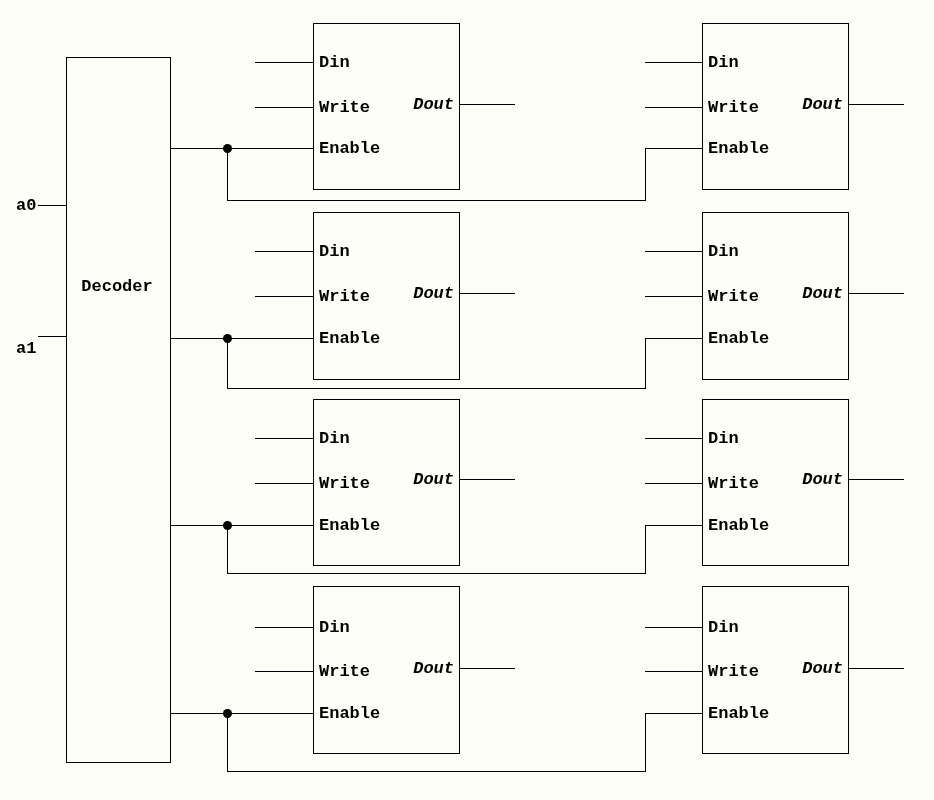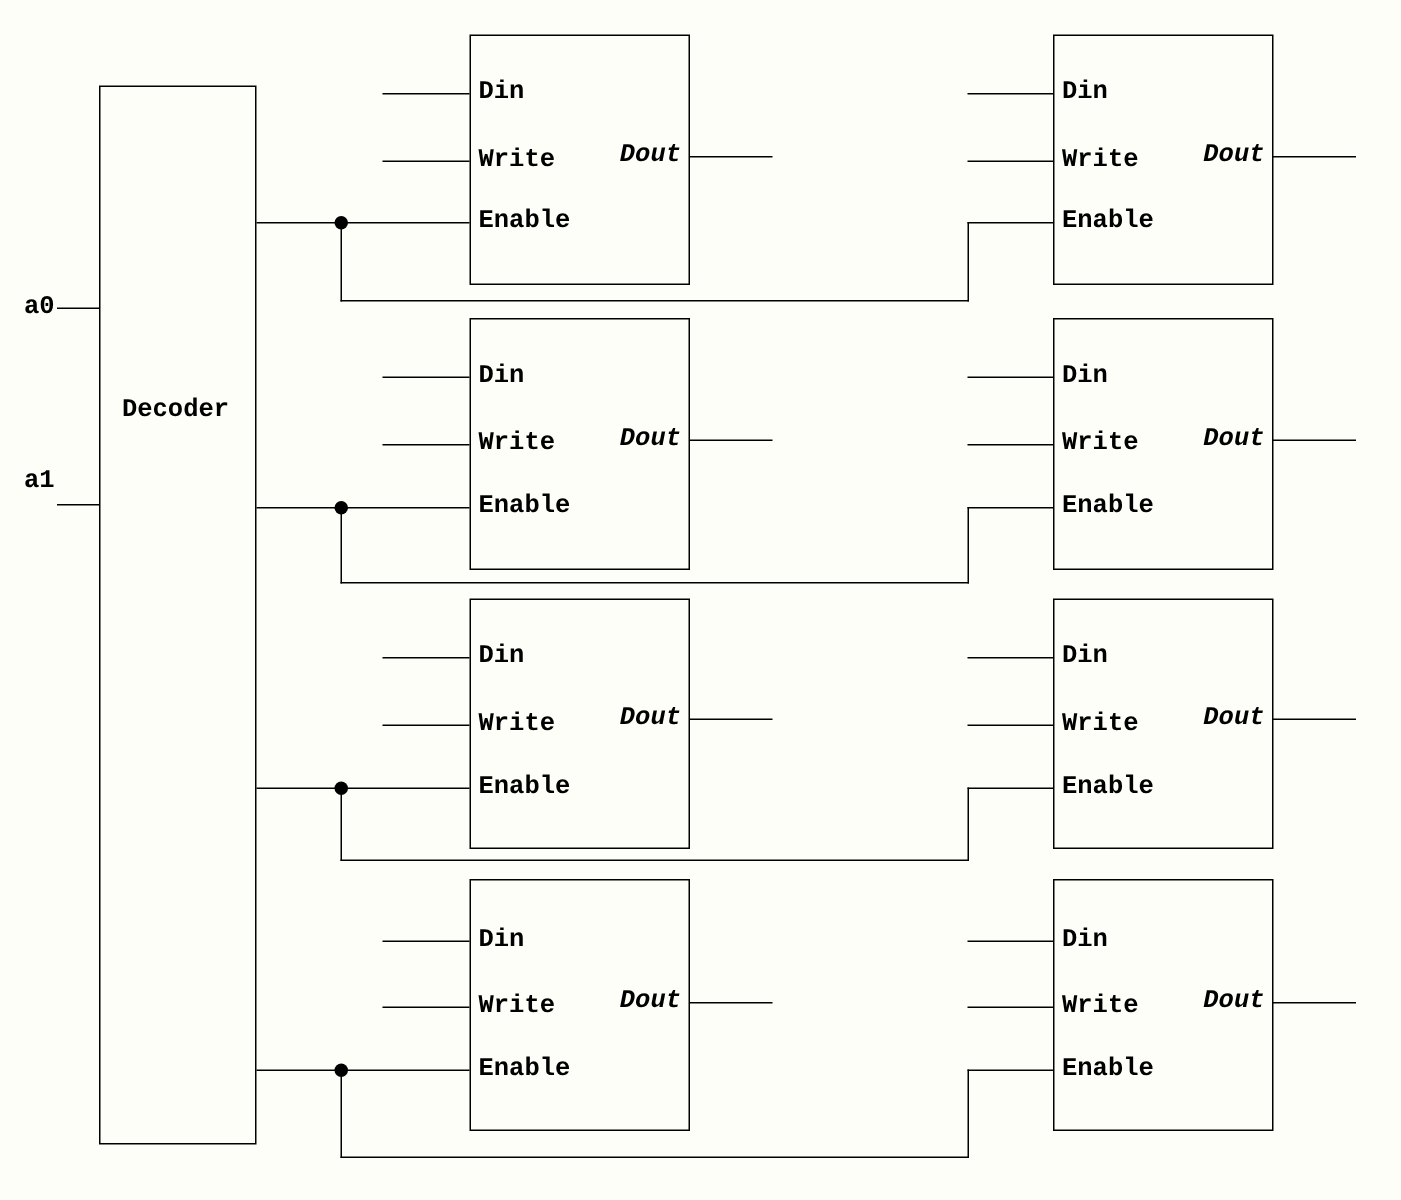--- a/index.html
+++ b/index.html
@@ -42,24 +42,24 @@
     line-height: 1;
   }
   .lbl.align-right { transform: translate(-100%, -50%); font-style: italic; }
   .lbl.align-center { transform: translate(-50%, -50%); }
 </style>
 </head>
 <body>
 
 <div id="diagram" style="background: rgb(253, 254, 248);">
     <div class="box" style="left: 66px; top: 57px; width: 105px; height: 706px;"></div>
-    <span class="lbl align-center" style="left: 117px; top: 274px;">Decoder</span>
+    <span class="lbl align-center" style="left: 117px; top: 286px;">Decoder</span>
     <span class="lbl " style="left: 16px; top: 205px;">a0</span>
     <div class="wire" style="left: 38px; top: 205px; width: 28px; height: 1px;"></div>
-    <span class="lbl " style="left: 16px; top: 321px;">a1</span>
+    <span class="lbl " style="left: 16px; top: 348px;">a1</span>
     <div class="wire" style="left: 38px; top: 336px; width: 28px; height: 1px;"></div>
     <div class="box" style="left: 313px; top: 23px; width: 147px; height: 167px;"></div>
     <span class="lbl " style="left: 319px; top: 62px;">Din</span>
     <span class="lbl " style="left: 319px; top: 107px;">Write</span>
     <span class="lbl " style="left: 319px; top: 148px;">Enable</span>
     <span class="lbl align-right" style="left: 454px; top: 104px;">Dout</span>
     <div class="box" style="left: 702px; top: 23px; width: 147px; height: 167px;"></div>
     <span class="lbl " style="left: 708px; top: 62px;">Din</span>
     <span class="lbl " style="left: 708px; top: 107px;">Write</span>
     <span class="lbl " style="left: 708px; top: 148px;">Enable</span>

